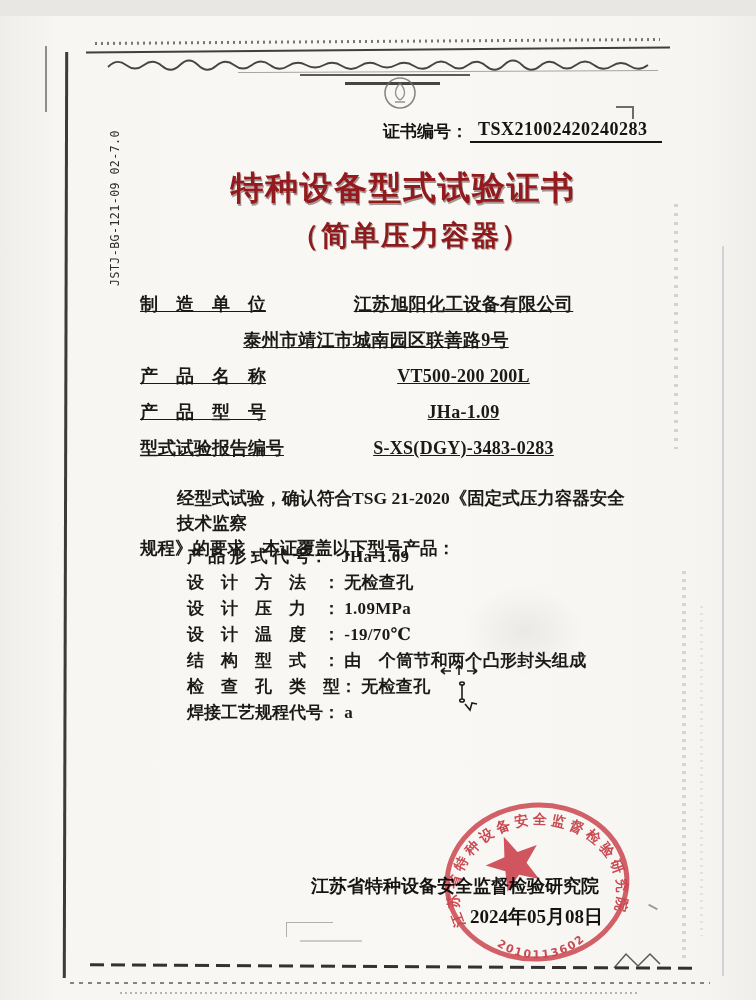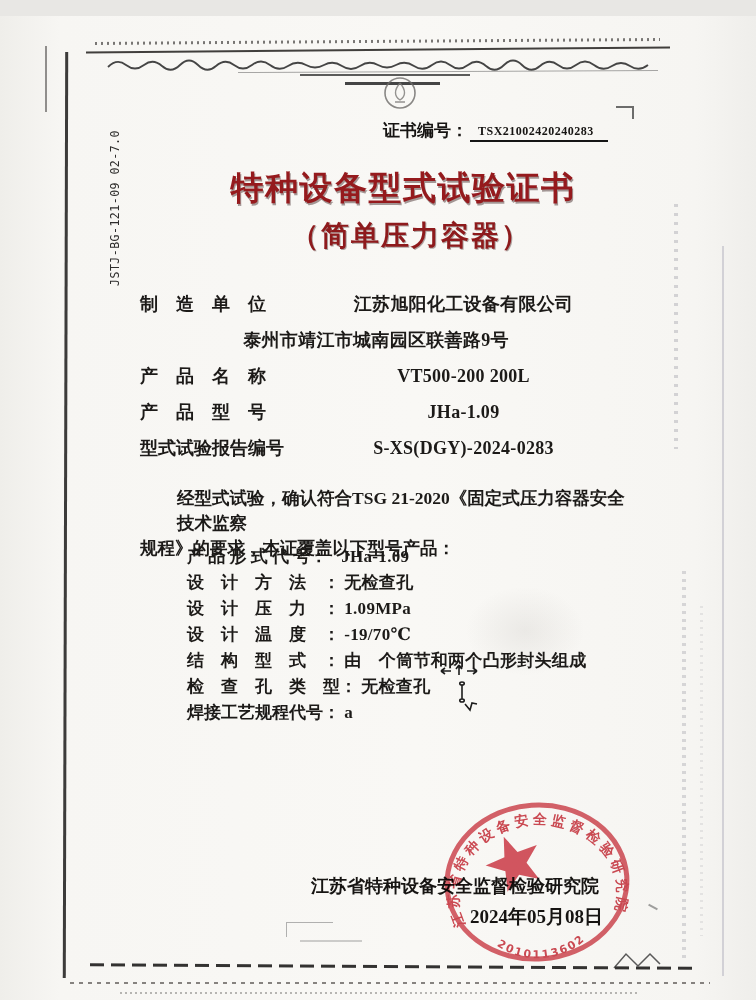--- a/index.html
+++ b/index.html
@@ -38,28 +38,28 @@
   .smudge{left:465px;top:570px;width:120px;height:90px;border-radius:50%;
     background:radial-gradient(ellipse at center,rgba(120,112,105,.10),transparent 70%);}
   .issuer-bracket{left:286px;top:906px;width:46px;height:14px;border-left:1.5px solid #777;border-top:1.5px solid #777;opacity:.55;}
   .issuer-underline{left:300px;top:924px;width:62px;height:1.5px;background:#8a8a8a;opacity:.4;}
   .small-tick-right{left:648px;top:890px;width:10px;height:2px;background:#555;opacity:.55;transform:rotate(28deg);}
 
   
   .side-code{left:20px;top:185px;width:190px;text-align:center;transform:rotate(-90deg);
     font-family:"DejaVu Sans Mono",monospace;font-size:11.5px;letter-spacing:.5px;color:#2e2d2c;}
   .cert-row{left:383px;top:103px;display:flex;align-items:flex-end;font-size:17px;font-weight:bold;color:#161412;}
-  .cert-value{font-size:12px;font-family:"Liberation Serif",serif;border-bottom:2px solid #151515;
+  .cert-value{font-size:18px;font-family:"Liberation Serif",serif;border-bottom:2px solid #151515;
     padding:0 14px 1px 8px;margin-left:2px;letter-spacing:.5px;}
   .doc-title{left:66px;top:150px;width:674px;text-align:center;font-size:33px;font-weight:bold;
     letter-spacing:1.5px;color:#951a1d;text-shadow:1px 1.5px 0 rgba(35,5,5,.4);margin:0;}
   .doc-subtitle{left:66px;top:201px;width:674px;text-align:center;font-size:28px;font-weight:bold;
     letter-spacing:2px;color:#8e1a1c;text-shadow:1px 1px 0 rgba(35,5,5,.35);margin:0;padding-left:8px;}
   .fields{left:140px;top:270px;width:472px;}
-  .frow{display:flex;align-items:center;height:36px;font-size:18px;font-weight:bold;color:#1c1a18;}
+  .frow{display:flex;align-items:center;height:36px;font-size:18px;font-weight:bold;color:#1c1a18;text-decoration:underline;}
   .flabel{width:175px;white-space:nowrap;}
   .fvalue{flex:1;text-align:center;letter-spacing:.3px;}
   .statement{left:140px;top:470px;width:496px;font-size:17.5px;font-weight:600;line-height:25px;color:#1c1a18;}
   .statement .l1{display:block;padding-left:37px;}
   .statement .l2{display:block;}
   .details{left:187px;top:528px;}
   .drow{height:26px;line-height:26px;font-size:17px;font-weight:600;color:#1c1a18;white-space:nowrap;}
   .dlabel{display:inline-block;min-width:150px;}
   .dvalue{letter-spacing:.3px;}
   .cursor-artifact{left:438px;top:646px;}
@@ -123,21 +123,21 @@
     <div class="frow">
       <span class="flabel">产　品　名　称</span>
       <span class="fvalue">VT500-200 200L</span>
     </div>
     <div class="frow">
       <span class="flabel">产　品　型　号</span>
       <span class="fvalue">JHa-1.09</span>
     </div>
     <div class="frow">
       <span class="flabel">型式试验报告编号</span>
-      <span class="fvalue">S-XS(DGY)-2024-0283</span>
+      <span class="fvalue">S-XS(DGY)-3483-0283</span>
     </div>
   </div>
 
   <div class="abs statement">
     <span class="l1">经型式试验，确认符合TSG 21-2020《固定式压力容器安全技术监察</span>
     <span class="l2">规程》的要求，本证覆盖以下型号产品：</span>
   </div>
 
   <div class="abs details">
     <div class="drow">

